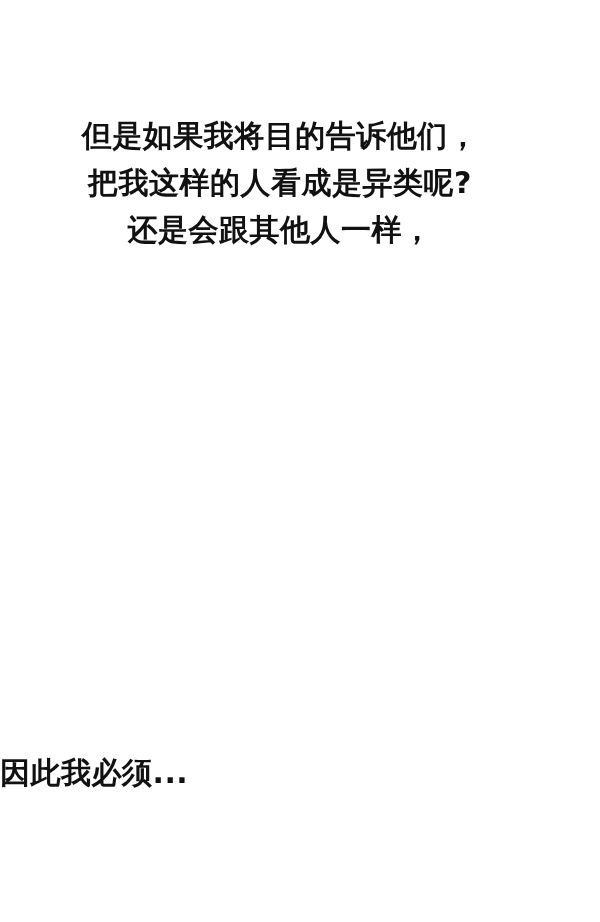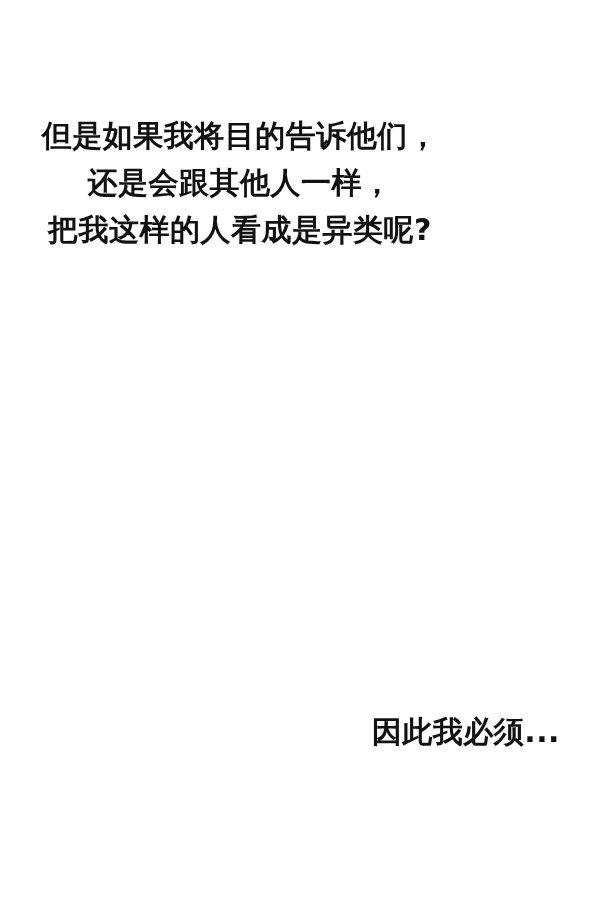--- a/index.html
+++ b/index.html
@@ -21,53 +21,54 @@
     height: 922px;
     background: #ffffff;
     box-sizing: border-box;
   }
   .monologue-block {
     position: absolute;
     top: 112px;
     left: 0;
     width: 480px;
     text-align: center;
+    padding-left: 40px;
   }
   .monologue-line {
     font-size: 30px;
     font-weight: 700;
     line-height: 47px;
     letter-spacing: 0.5px;
     color: #111111;
     white-space: nowrap;
   }
   .closing-block {
     position: absolute;
-    top: 710px;
+    top: 751px;
     left: 0;
     width: 560px;
-    text-align: right;
+    text-align: left;
   }
   .closing-line {
     font-size: 30px;
     font-weight: 700;
     line-height: 44px;
     letter-spacing: 0.5px;
     color: #111111;
     white-space: nowrap;
   }
 </style>
 </head>
 <body>
 
 <div class="page">
 
   <div class="monologue-block">
     <div class="monologue-line">但是如果我将目的告诉他们，</div>
+    <div class="monologue-line">把我这样的人看成是异类呢?</div>
     <div class="monologue-line">还是会跟其他人一样，</div>
-    <div class="monologue-line">把我这样的人看成是异类呢?</div>
   </div>
 
   <div class="closing-block">
     <div class="closing-line">因此我必须...</div>
   </div>
 
 </div>
 
 </body></html>

